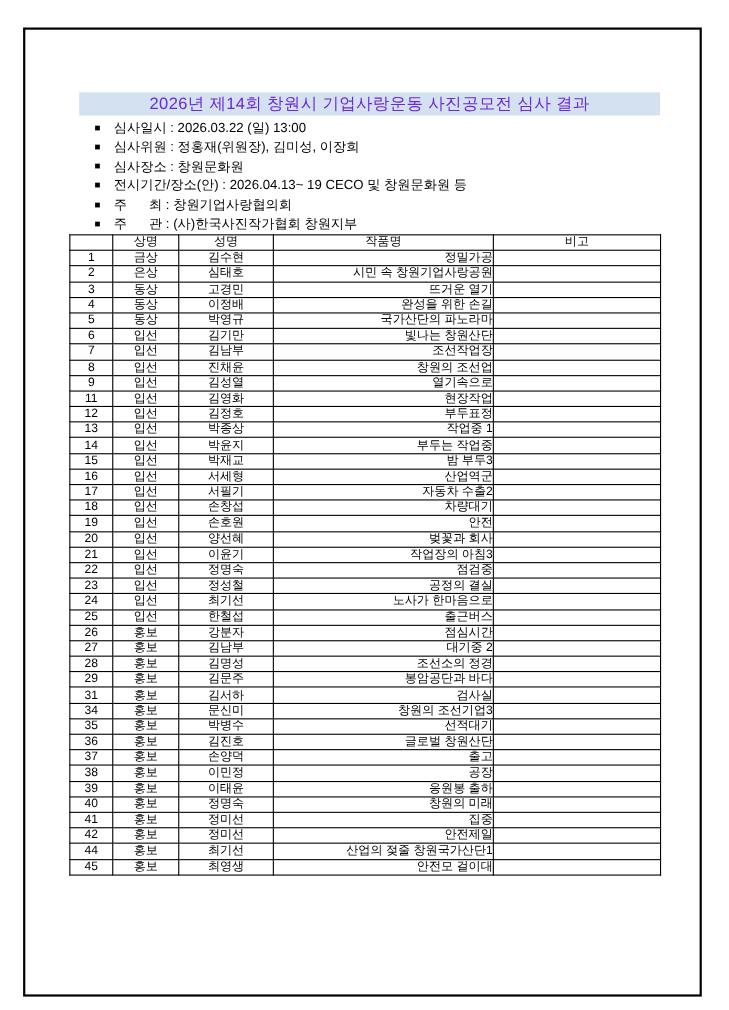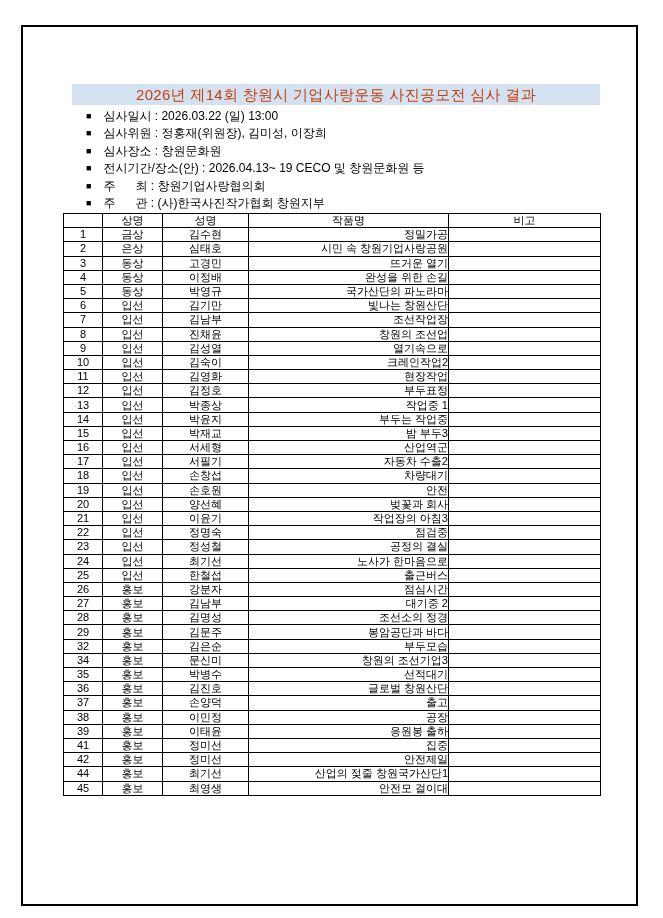--- a/index.html
+++ b/index.html
@@ -4,21 +4,21 @@
 <style>
   * { margin:0; padding:0; box-sizing:border-box; }
   html,body { width:663px; height:918px; background:#ffffff;
               font-family:"Liberation Sans","DejaVu Sans",sans-serif; color:#000; }
   .canvas { position:relative; width:663px; height:918px; background:#fff; overflow:hidden; }
 
   .page-frame { position:absolute; left:21px; top:25px; width:617px; height:881px;
                 border:2px solid #000; background:#fff; }
 
   .title-bar { position:absolute; left:72px; top:84px; width:528px; height:21px;
-               background:#d3e1f0; color:#c2410c; font-size:15px; font-weight:400;
+               background:#d3e1f0; color:#6d28d9; font-size:15px; font-weight:400;
                text-align:center; line-height:21px; letter-spacing:.3px;
                white-space:nowrap; overflow:hidden; }
 
   .info-list { position:absolute; left:86px; top:108px; width:500px; }
   .info-item { display:flex; align-items:center; height:17.4px; font-size:12px; }
   .info-item .bullet { font-size:9px; line-height:17.4px; margin-right:12px; color:#000; }
   .info-item .info-text { white-space:pre; line-height:17.4px; }
 
   table.results { position:absolute; left:63px; top:213px; width:537px;
                   border-collapse:collapse; table-layout:fixed; font-size:11px;padding-left:32px; }
@@ -144,27 +144,20 @@
           <td></td>
         </tr>
         <tr>
           <td>9</td>
           <td>입선</td>
           <td>김성열</td>
           <td class="work">열기속으로</td>
           <td></td>
         </tr>
         <tr>
-          <td>10</td>
-          <td>입선</td>
-          <td>김숙이</td>
-          <td class="work">크레인작업2</td>
-          <td></td>
-        </tr>
-        <tr>
           <td>11</td>
           <td>입선</td>
           <td>김영화</td>
           <td class="work">현장작업</td>
           <td></td>
         </tr>
         <tr>
           <td>12</td>
           <td>입선</td>
           <td>김정호</td>
@@ -284,24 +277,24 @@
           <td></td>
         </tr>
         <tr>
           <td>29</td>
           <td>홍보</td>
           <td>김문주</td>
           <td class="work">봉암공단과 바다</td>
           <td></td>
         </tr>
         <tr>
-          <td>32</td>
-          <td>홍보</td>
-          <td>김은순</td>
-          <td class="work">부두모습</td>
+          <td>31</td>
+          <td>홍보</td>
+          <td>김서하</td>
+          <td class="work">검사실</td>
           <td></td>
         </tr>
         <tr>
           <td>34</td>
           <td>홍보</td>
           <td>문신미</td>
           <td class="work">창원의 조선기업3</td>
           <td></td>
         </tr>
         <tr>
@@ -333,20 +326,27 @@
           <td></td>
         </tr>
         <tr>
           <td>39</td>
           <td>홍보</td>
           <td>이태윤</td>
           <td class="work">응원봉 출하</td>
           <td></td>
         </tr>
         <tr>
+          <td>40</td>
+          <td>홍보</td>
+          <td>정명숙</td>
+          <td class="work">창원의 미래</td>
+          <td></td>
+        </tr>
+        <tr>
           <td>41</td>
           <td>홍보</td>
           <td>정미선</td>
           <td class="work">집중</td>
           <td></td>
         </tr>
         <tr>
           <td>42</td>
           <td>홍보</td>
           <td>정미선</td>

